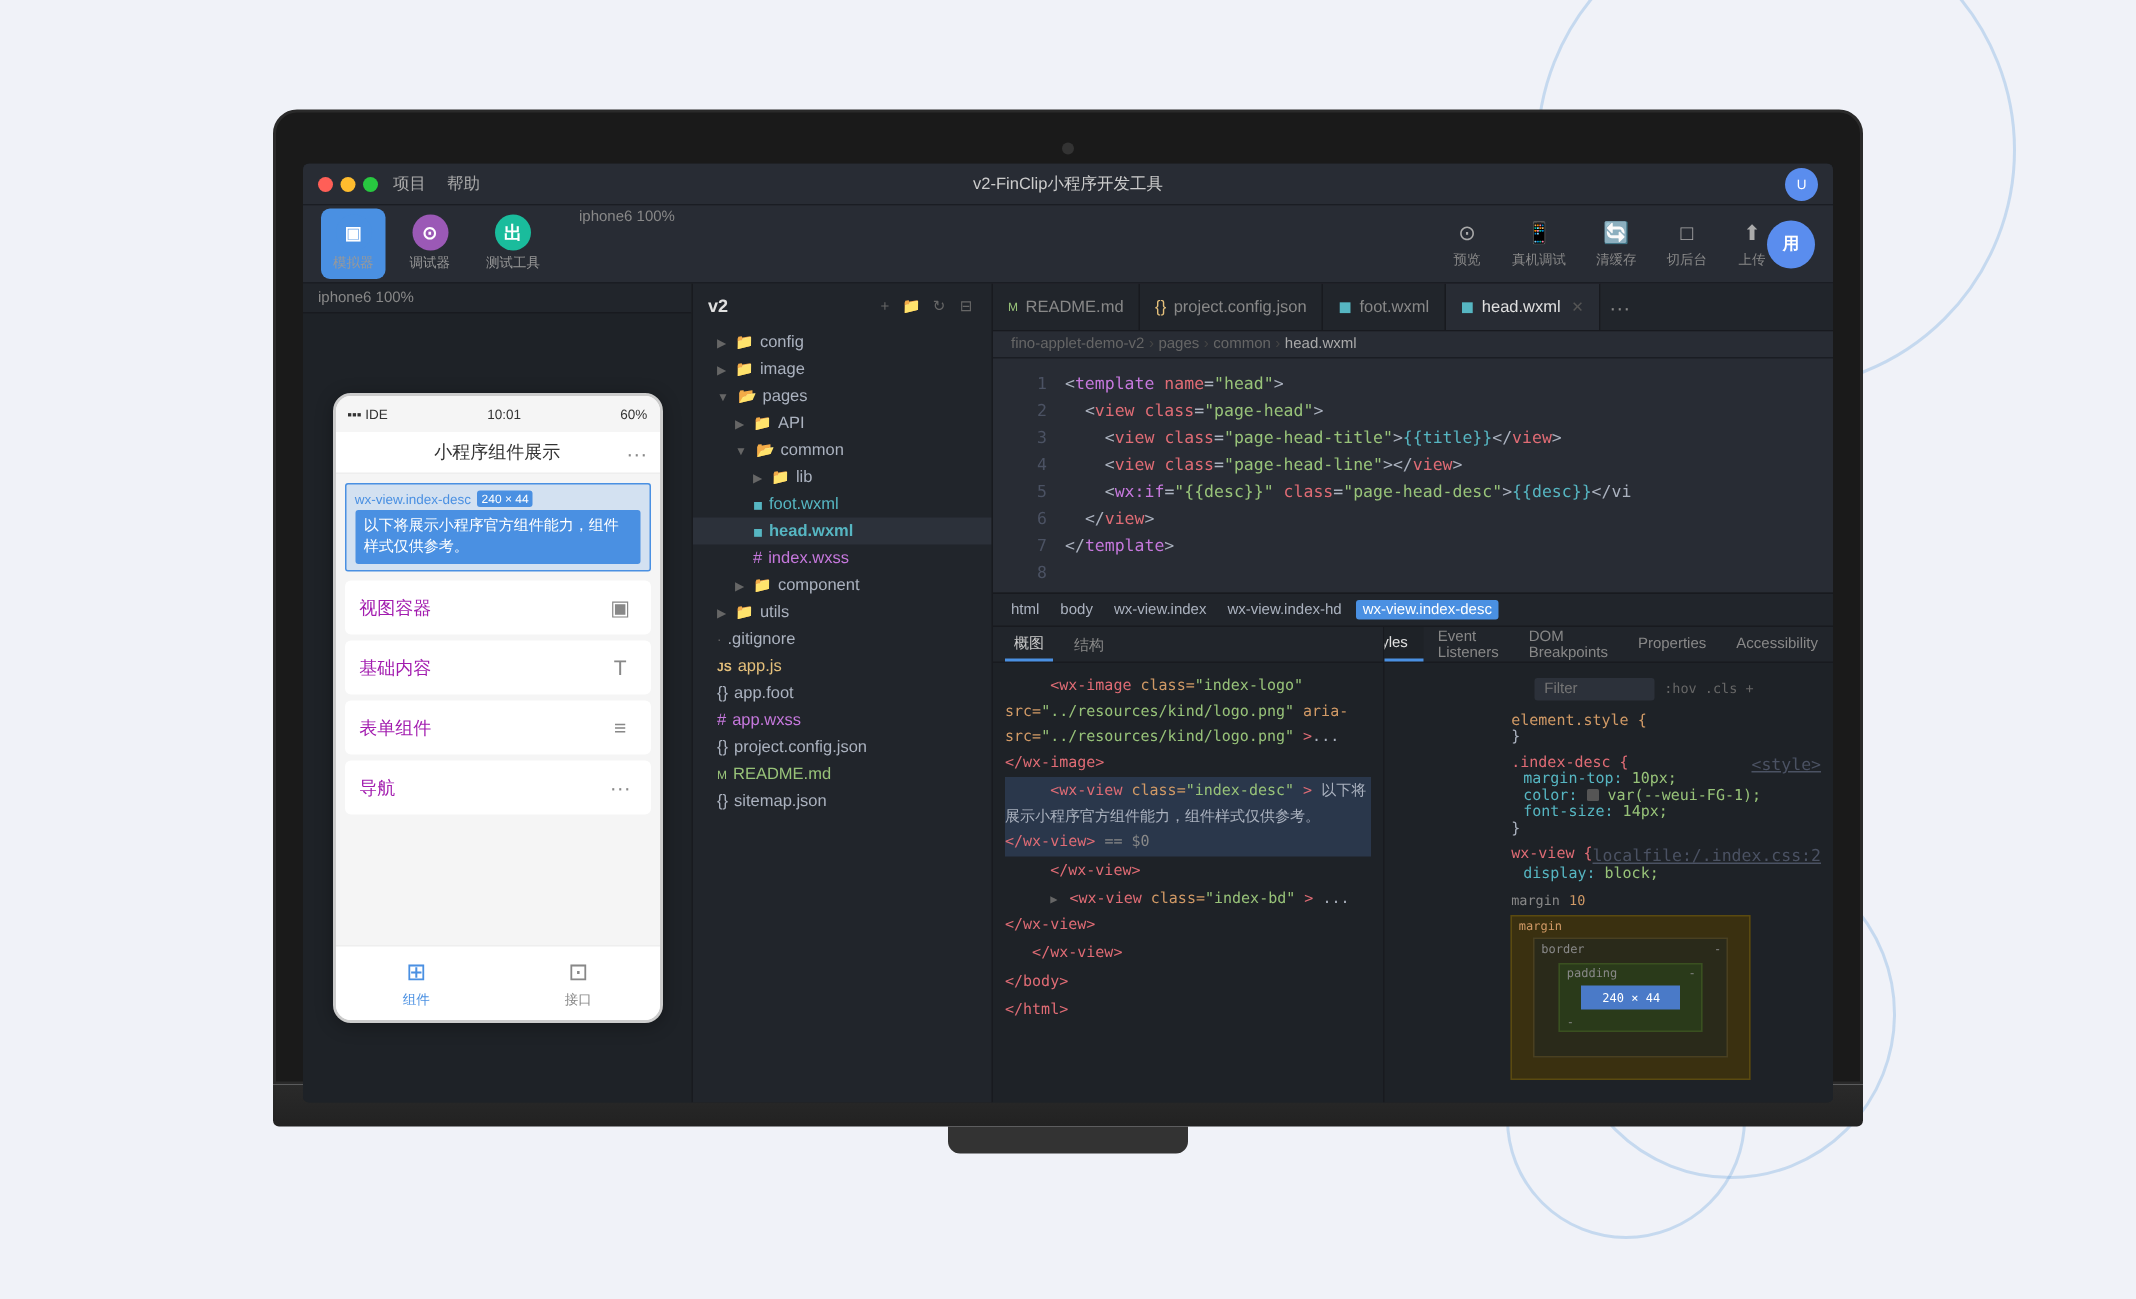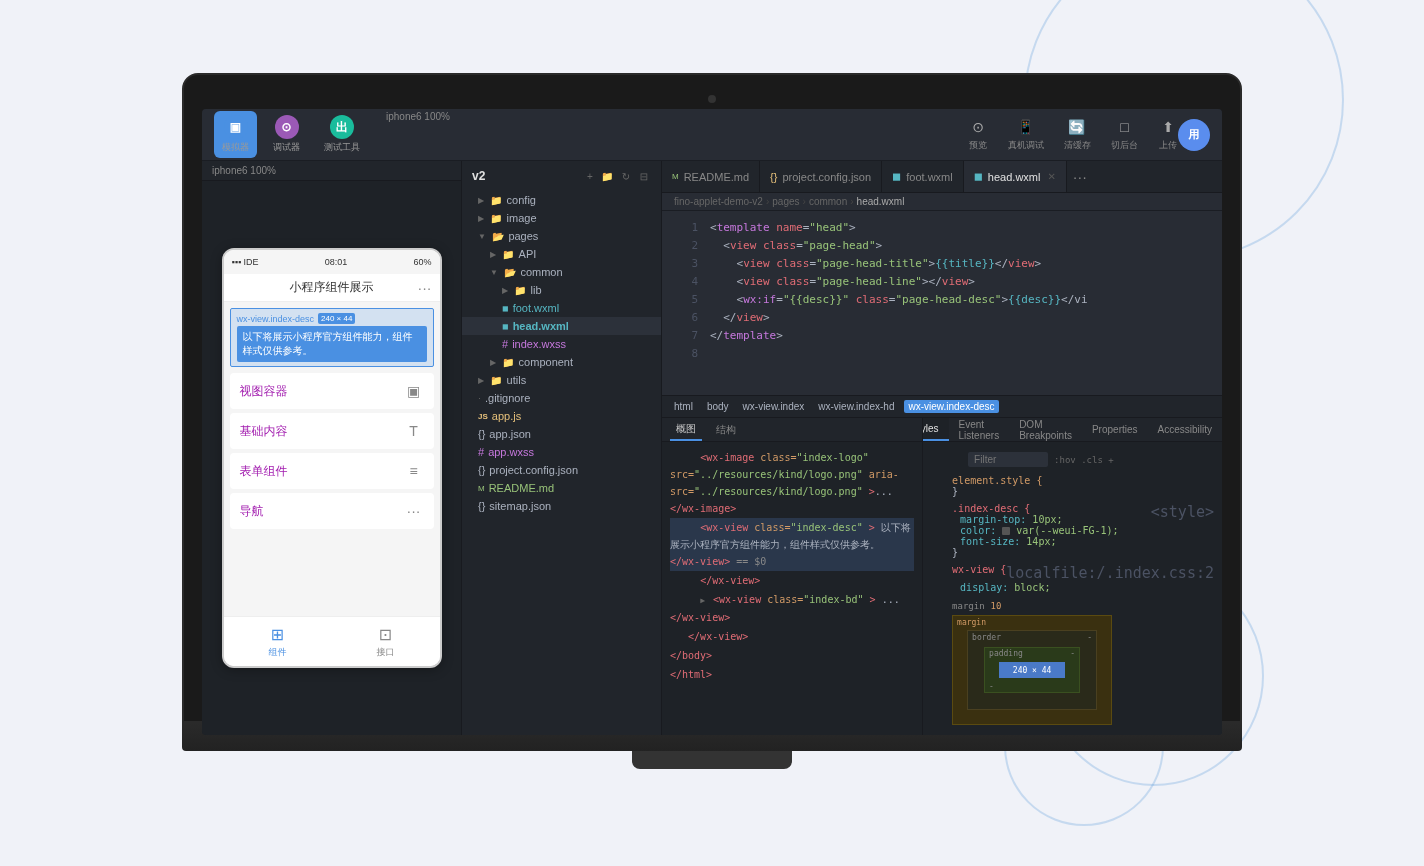--- a/index.html
+++ b/index.html
@@ -494,21 +494,21 @@
       color: #666;
       font-size: 9px;
     }
     .css-rule {
       margin-bottom: 6px;
     }
     .css-selector { color: #e06c75; }
     .css-brace { color: #abb2bf; }
     .css-prop { color: #56b6c2; font-size: 10px; }
     .css-val { color: #98c379; font-size: 10px; }
-    .css-source { color: #4b5263; float: right; font-size: 15px; }
+    .css-source { color: #4b5263; float: right; font-size: 11px; text-decoration: underline; }
     .element-style { color: #d19a66; }
 
     
     .simulator-panel {
       width: 260px;
       background: #1e2227;
       border-right: 1px solid #181a1f;
       display: flex;
       flex-direction: column;
       flex-shrink: 0;
@@ -652,20 +652,35 @@
 <div class="deco-circle deco-circle-1"></div>
 <div class="deco-circle deco-circle-2"></div>
 <div class="deco-circle deco-circle-3"></div>
 
 <div class="laptop">
   <div class="laptop-screen-bezel">
     <div class="laptop-camera"></div>
 
     <div class="screen-inner">
 
+      <div class="app-titlebar">
+        <div class="titlebar-controls">
+          <div class="titlebar-btn btn-close"></div>
+          <div class="titlebar-btn btn-min"></div>
+          <div class="titlebar-btn btn-max"></div>
+        </div>
+        <div class="titlebar-menu">
+          <span>项目</span>
+          <span>帮助</span>
+        </div>
+        <div class="titlebar-title">v2-FinClip小程序开发工具</div>
+        <div class="titlebar-right">
+          <div class="titlebar-avatar">U</div>
+        </div>
+      </div>
 
       <div class="app-toolbar">
         <div class="toolbar-left">
           <div class="toolbar-btn" style="background:#4a90e2; border-radius:6px;">
             <div class="toolbar-btn-icon btn-blue">▣</div>
             <span class="toolbar-btn-label">模拟器</span>
           </div>
           <div class="toolbar-btn">
             <div class="toolbar-btn-icon btn-purple">⊙</div>
             <span class="toolbar-btn-label">调试器</span>
@@ -706,21 +721,21 @@
       <div class="app-main">
 
         <div class="simulator-panel">
           <div class="simulator-header">
             <span>iphone6 100%</span>
           </div>
           <div class="simulator-phone">
             <div class="phone-frame">
               <div class="phone-status-bar">
                 <span>▪▪▪ IDE</span>
-                <span>08:01</span>
+                <span>10:01</span>
                 <span>60%</span>
               </div>
               <div class="phone-title-bar" style="position:relative;">
                 <span>小程序组件展示</span>
                 <span class="phone-title-more">···</span>
               </div>
               <div class="phone-content">
 
                 <div class="phone-selected-elem">
                   <div class="elem-label">
@@ -827,21 +842,21 @@
           <div class="tree-item indent-1">
             <span style="color:#666; font-size:9px;">·</span>
             <span>.gitignore</span>
           </div>
           <div class="tree-item indent-1">
             <span class="file-icon-js">JS</span>
             <span style="color:#e5c07b;">app.js</span>
           </div>
           <div class="tree-item indent-1">
             <span class="file-icon-json">{}</span>
-            <span>app.json</span>
+            <span>app.foot</span>
           </div>
           <div class="tree-item indent-1">
             <span class="file-icon-wxss">#</span>
             <span style="color:#c678dd;">app.wxss</span>
           </div>
           <div class="tree-item indent-1">
             <span class="file-icon-json">{}</span>
             <span>project.config.json</span>
           </div>
           <div class="tree-item indent-1">

